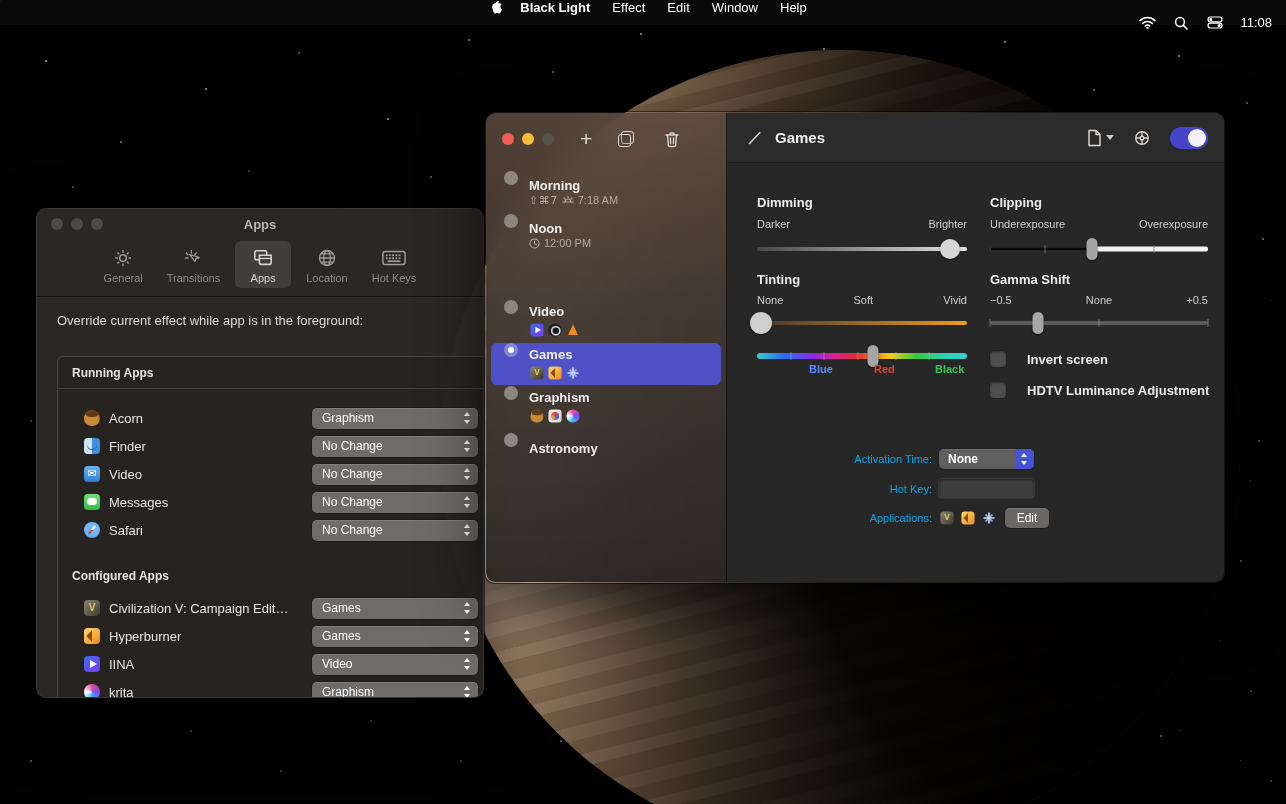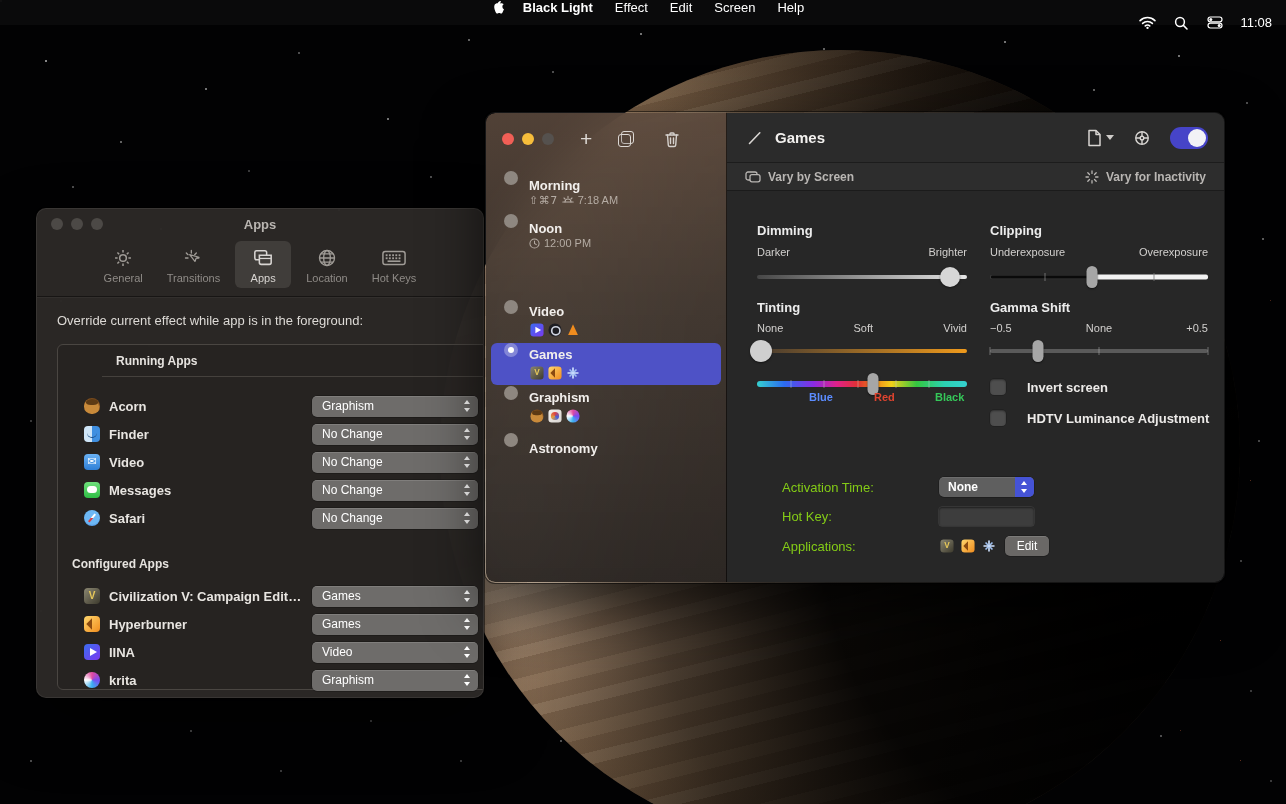--- a/index.html
+++ b/index.html
@@ -78,25 +78,25 @@
   .apps-titlebar { position:relative; height:30px; display:flex; align-items:center; padding:0 14px; }
   .apps-title { position:absolute; left:0; right:0; text-align:center; color:#b9b5b1; font-size:13px; font-weight:bold; }
   .apps-toolbar { display:flex; justify-content:center; gap:6px; padding:2px 0 8px; }
   .tab { display:flex; flex-direction:column; align-items:center; gap:3px; padding:6px 9px 4px; border-radius:6px;
     color:#8f8b87; font-size:11px; min-width:56px; }
   .tab .ticon { height:22px; display:flex; align-items:center; justify-content:center; color:#a09c97; }
   .tab.selected { background:#403d3a; color:#d8d5d2; }
   .tab.selected .ticon { color:#d8d5d2; }
   .apps-sep { height:1px; background:rgba(0,0,0,.45); box-shadow:0 1px 0 rgba(255,255,255,.04); }
   .apps-desc { color:#dddad6; font-size:13px; padding:16px 20px 12px; }
-  .group-box { margin:4px 20px; width:436px; height:346px; border:1px solid #4a4642; border-radius:6px;
-    background:rgba(36,33,31,.6); position:relative;padding-left:44px; }
+  .group-box { margin:16px 20px; width:436px; height:346px; border:1px solid #4a4642; border-radius:6px;
+    background:rgba(36,33,31,.6); position:relative; }
   .group-header { font-size:12px; font-weight:bold; color:#e6e3df; padding:9px 14px 8px; border-bottom:1px solid #454138; border-bottom-color:#45413d; }
   .app-row { position:absolute; left:26px; right:14px; height:22px; display:flex; align-items:center; }
-  .app-row .aname { color:#e8e5e1; font-size:13px; margin-left:9px;font-weight:bold; }
+  .app-row .aname { color:#e8e5e1; font-size:13px; margin-left:9px; }
   .app-row .popup { position:absolute; right:0; width:166px; }
   .subhdr { position:absolute; left:14px; font-size:12px; font-weight:bold; color:#e6e3df; }
 
   
   .popup { height:21px; background:#6e6c6a; border-radius:5px; display:flex; align-items:center;
     padding:0 6px 0 10px; color:#fff; font-size:12px; box-shadow:0 0 0 .5px rgba(0,0,0,.4), inset 0 .5px 0 rgba(255,255,255,.25); }
   .popup .pval { flex:1; text-align:left; }
   .updown { width:9px; height:14px; position:relative; }
   .updown::before { content:""; position:absolute; left:1px; top:1px; border-left:3.5px solid transparent;
     border-right:3.5px solid transparent; border-bottom:4px solid #fff; }
@@ -203,21 +203,21 @@
     transform:translate(-50%,-50%); box-shadow:0 1px 2px rgba(0,0,0,.5); }
   .tick { position:absolute; top:50%; width:1px; height:8px; background:rgba(200,200,200,.45); transform:translate(-50%,-50%); }
   .tick.on-dark { background:rgba(160,160,160,.6); }
   .hue-names { position:absolute; font-size:11px; font-weight:bold; }
 
   .checkbox-row { position:absolute; display:flex; align-items:center; gap:21px; }
   .checkbox { width:16px; height:16px; border-radius:4px; background:#4e4e4e; box-shadow:inset 0 1px 2px rgba(0,0,0,.4), 0 0 0 .5px rgba(0,0,0,.3); }
   .checkbox-label { color:#eceae8; font-size:13px; font-weight:bold; }
 
   .form-row { position:absolute; display:flex; align-items:center; }
-  .form-label { width:150px; text-align:left; color:#84cc16; font-size:13px; margin-right:7px; }
+  .form-label { width:150px; text-align:right; color:#0ea5e9; font-size:11px; margin-right:7px; }
   .act-popup { width:95px; height:20px; background:#5f5f5f; border-radius:5px; display:flex; align-items:center;
     color:#fff; font-size:12px; font-weight:bold; padding-left:9px; position:relative;
     box-shadow:0 0 0 .5px rgba(0,0,0,.4), inset 0 .5px 0 rgba(255,255,255,.2); }
   .act-stepper { position:absolute; right:0; top:0; width:19px; height:20px; background:#4553d6; border-radius:0 5px 5px 0;
     display:flex; align-items:center; justify-content:center; }
   .hotkey-field { width:95px; height:19px; background:#3d3d3d; border-radius:3px;
     box-shadow:inset 0 1px 2px rgba(0,0,0,.5), 0 0 0 .5px rgba(90,90,90,.6); border:none; color:#fff; font-size:12px; padding:0 6px; }
   .apps-icons { display:flex; align-items:center; gap:5px; margin-right:8px; }
   .edit-btn { width:44px; height:20px; background:#6a6866; border-radius:5px; color:#fff; font-size:12px;
     display:flex; align-items:center; justify-content:center;
@@ -241,21 +241,21 @@
   <div class="menubar">
     <div class="left">
       <div class="apple">
         <svg width="13" height="15" viewBox="0 0 14 16">
             <path fill="#fff" d="M9.5 1c.1 1-.4 2-1 2.6-.6.7-1.6 1.2-2.5 1.1-.1-1 .4-2 1-2.6C7.6 1.4 8.6.9 9.5 1zM11.8 12.2c-.5 1.1-1 2.2-1.9 2.3-.8.1-1.1-.5-2.1-.5s-1.3.5-2.1.5c-.9 0-1.6-1.2-2.1-2.3C2.5 10 1.8 6.9 3 4.9c.6-1 1.6-1.6 2.7-1.6.8 0 1.6.6 2.1.6.5 0 1.4-.7 2.4-.6.4 0 1.6.2 2.4 1.3-.1 0-1.4.8-1.4 2.5 0 2 1.7 2.7 1.7 2.7z"></path>
           </svg>
       </div>
       <div class="menu-item appname">Black Light</div>
       <div class="menu-item">Effect</div>
       <div class="menu-item">Edit</div>
-      <div class="menu-item">Screen</div>
+      <div class="menu-item">Window</div>
       <div class="menu-item">Help</div>
     </div>
     <div class="right">
       <div class="status-icon">
         <svg width="17" height="13" viewBox="0 0 16 12">
             <g stroke="#fff" fill="none" stroke-width="1.5" stroke-linecap="round">
               <path d="M1 4.2C3 2.3 5.4 1.3 8 1.3s5 1 7 2.9"></path>
               <path d="M3.4 6.8C4.7 5.6 6.3 5 8 5s3.3.6 4.6 1.8"></path>
               <path d="M5.9 9.2c.6-.5 1.3-.8 2.1-.8s1.5.3 2.1.8"></path>
             </g>
@@ -561,37 +561,20 @@
                   <path d="M12 4.5v5.3M12 14.2v5.3M4.8 12h5M14.2 12h5"></path>
                 </g>
               </svg>
           </div>
           <div class="toggle">
               <div class="knob"></div>
             </div>
         </div>
       </div>
 
-      <div class="detail-subbar">
-        <div class="subbar-left">
-          <svg width="16" height="12" viewBox="0 0 16 12">
-              <rect x="1" y="1" width="11" height="8" rx="2" fill="none" stroke="#b9b6b3" stroke-width="1.3"></rect>
-              <rect x="5" y="3.6" width="10" height="7.2" rx="2" fill="#2d2d2d" stroke="#b9b6b3" stroke-width="1.3"></rect>
-            </svg>
-          <span>Vary by Screen</span>
-        </div>
-        <div class="subbar-right">
-          <svg width="14" height="14" viewBox="0 0 14 14">
-              <g stroke="#b9b6b3" stroke-width="1.3" stroke-linecap="round">
-                <path d="M7 1v2.4M2.8 2.8l1.7 1.7M1 7h2.4M2.8 11.2l1.7-1.7M7 13v-2.4M11.2 11.2L9.5 9.5M13 7h-2.4M11.2 2.8L9.5 4.5"></path>
-              </g>
-            </svg>
-          <span>Vary for Inactivity</span>
-        </div>
-      </div>
 
       <div class="detail-body">
 
         <div class="sec-head" style="left:30px; top:32px">Dimming</div>
         <div class="minmax" style="left:30px; top:55px; width:210px">
           <span>Darker</span>
           <span>Brighter</span>
         </div>
         <div class="slider" style="left:30px; top:76px; width:210px">
           <div class="track dimming-track"></div>

